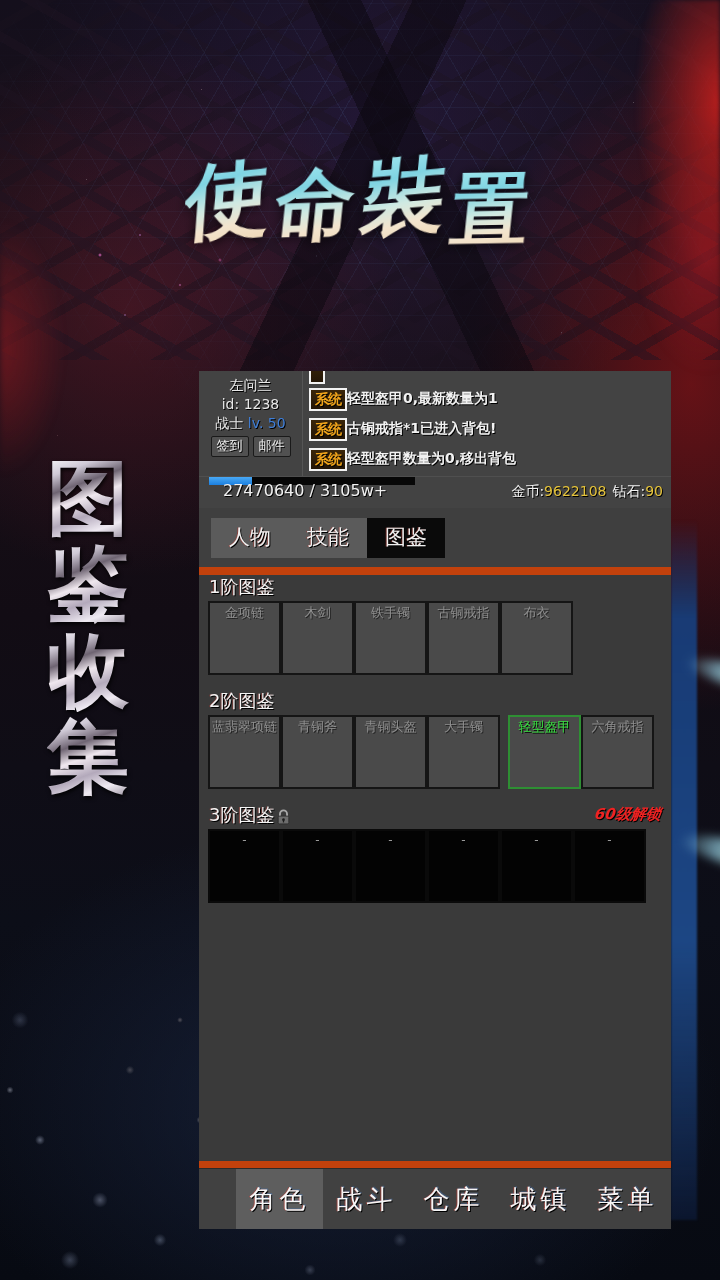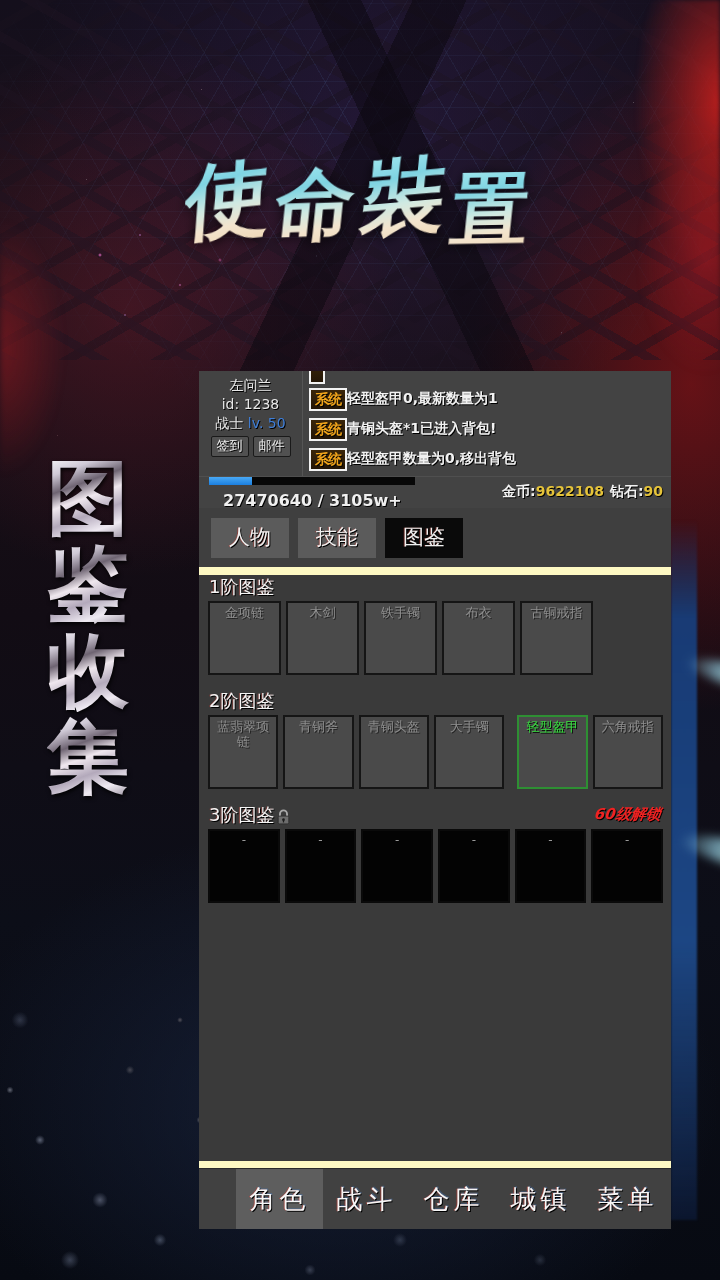--- a/index.html
+++ b/index.html
@@ -175,21 +175,21 @@
     color: transparent;
     -webkit-text-fill-color: transparent;
     filter: drop-shadow(1px 2px 2px rgba(0,0,0,.9));
   }
 
   
   #panel {
     position: absolute;
     left: 199px; top: 371px;
     width: 472px; height: 858px;
-    background: #fef9c3;
+    background: #c2410c;
     overflow: hidden;
     font-family: "DejaVu Sans", "Liberation Sans", sans-serif;
   }
 
   
   .hdr {
     display: flex;
     height: 105px;
     background: #434343;
     overflow: hidden;
@@ -271,39 +271,37 @@
   .xpbar {
     position: absolute; left: 10px; top: 0px;
     width: 206px; height: 8px;
     background: #070707;
   }
   .xpfill {
     height: 100%;
     background: linear-gradient(180deg,#49a9f5,#1b7fe0);
   }
   .xptext {
-    position: absolute; left: 24px; top: 14px;
+    position: absolute; left: 24px; top: 4px;
     font-size: 16px; color: #f0f0f0;
     text-shadow: 1px 1px 0 #000;
-    font-weight: bold;
   }
   .money {
     position: absolute; right: 8px; top: 6px;
     font-size: 14px;
     text-shadow: 1px 1px 0 #000;
     white-space: nowrap;
-    font-weight: bold;
   }
   .money .lbl { color: #f2f2f2; }
   .money .val { color: #e5c33a; }
   .money .sep { display: inline-block; width: 6px; }
 
   
   .tabs {
-    display: flex; gap: 9px;
+    display: flex; 
     padding: 10px 10px 9px 12px;
     background: #3f3f3f;
   }
   .tab {
     min-width: 78px;
     padding: 7px 12px 8px;
     text-align: center;
     font-size: 21px;
     color: #f0f0f0;
     background: #5b5b5b;
@@ -339,21 +337,20 @@
     position: absolute; right: 2px; top: 2px;
     font-size: 15px;
     font-style: italic;
     font-weight: 700;
     color: #ef2222;
     text-shadow: 1px 1px 0 #000;
     transform: skewX(-8deg);
   }
   .grid {
     display: flex;
-    gap: 5px;
     padding: 2px 0 6px 1px;
   }
   .slot {
     width: 73px; height: 74px;
     background: #4a4a4a;
     border: 2px solid #151515;
     padding: 2px 2px 0;
     text-align: center;
     overflow: hidden;
   }
@@ -443,21 +440,21 @@
       <div class="syslog">
         <div class="sysrow clip">
           <div class="sys-tag">&nbsp;</div>
         </div>
         <div class="sysrow">
           <div class="sys-tag">系统</div>
           <div class="sys-msg">轻型盔甲0,最新数量为1</div>
         </div>
         <div class="sysrow">
           <div class="sys-tag">系统</div>
-          <div class="sys-msg">青铜头盔*1已进入背包!</div>
+          <div class="sys-msg">古铜戒指*1已进入背包!</div>
         </div>
         <div class="sysrow">
           <div class="sys-tag">系统</div>
           <div class="sys-msg">轻型盔甲数量为0,移出背包</div>
         </div>
       </div>
     </div>
 
     <div class="xprow">
       <div class="xpbar">
@@ -485,24 +482,24 @@
           <div class="slot">
               <div class="nm">金项链</div>
             </div>
           <div class="slot">
               <div class="nm">木剑</div>
             </div>
           <div class="slot">
               <div class="nm">铁手镯</div>
             </div>
           <div class="slot">
+              <div class="nm">古铜戒指</div>
+            </div>
+          <div class="slot">
               <div class="nm">布衣</div>
-            </div>
-          <div class="slot">
-              <div class="nm">古铜戒指</div>
             </div>
         </div>
       </div>
 
       <div class="section">
         <div class="sec-head">
           <span class="sec-title">2阶图鉴</span>
         </div>
         <div class="grid">
           <div class="slot">

